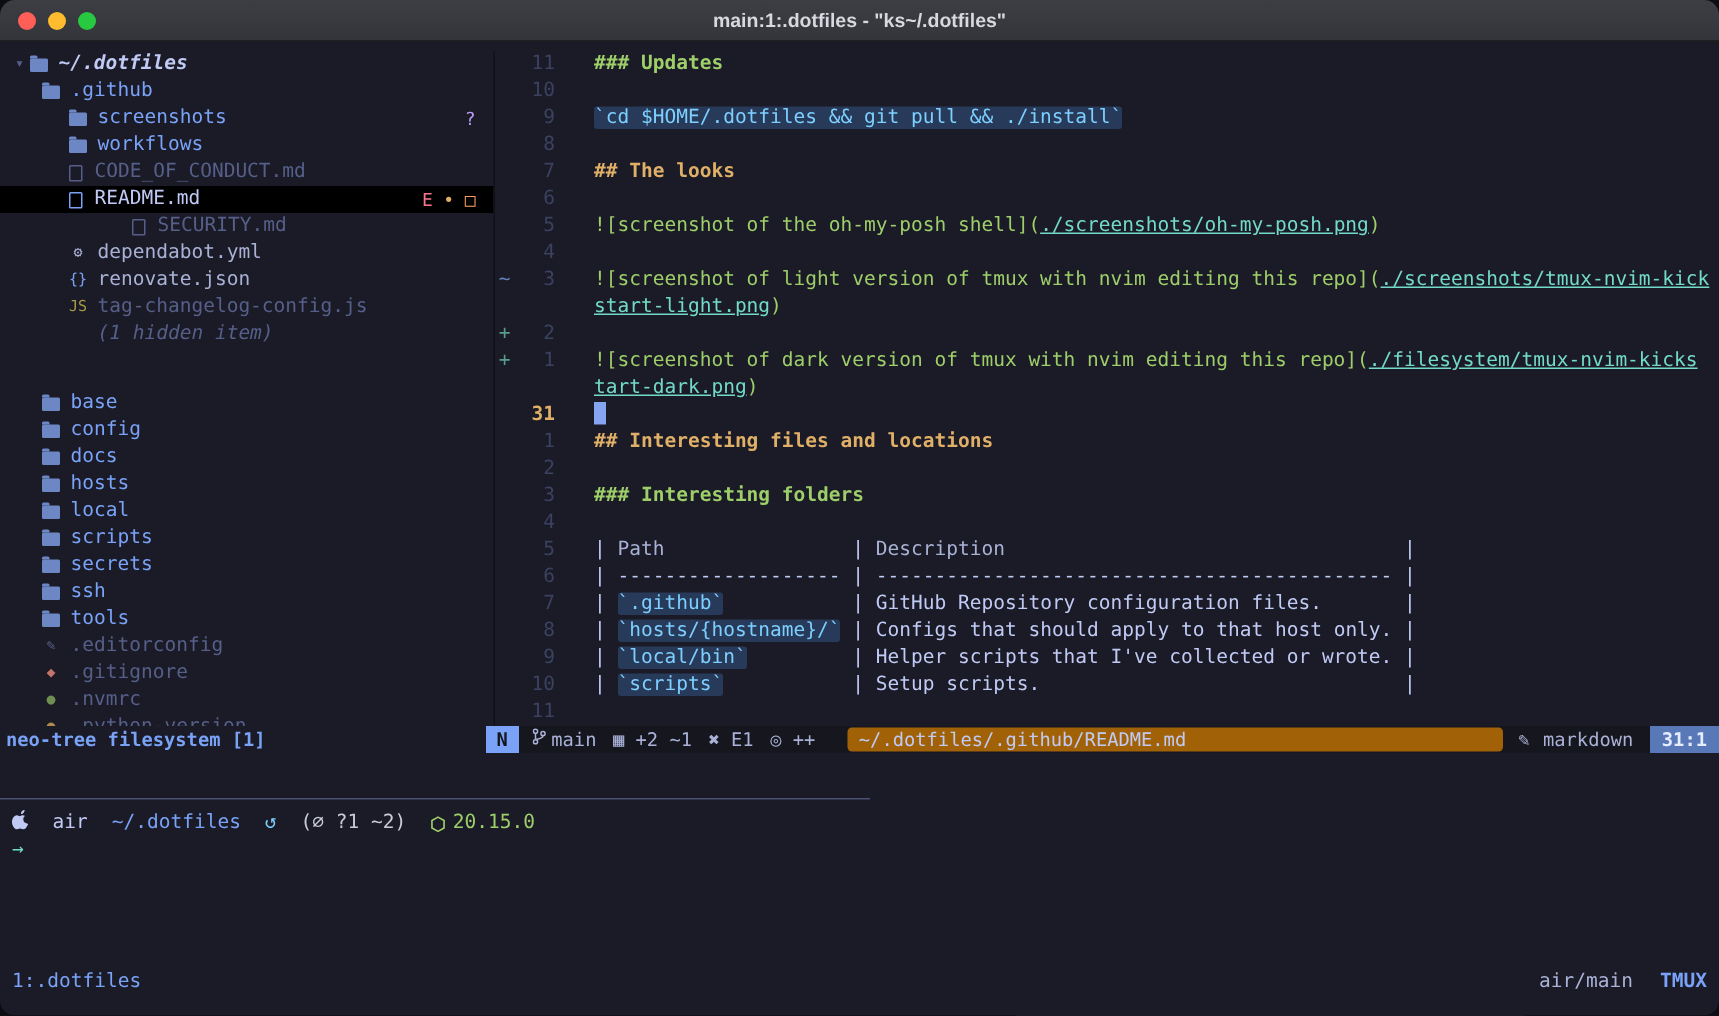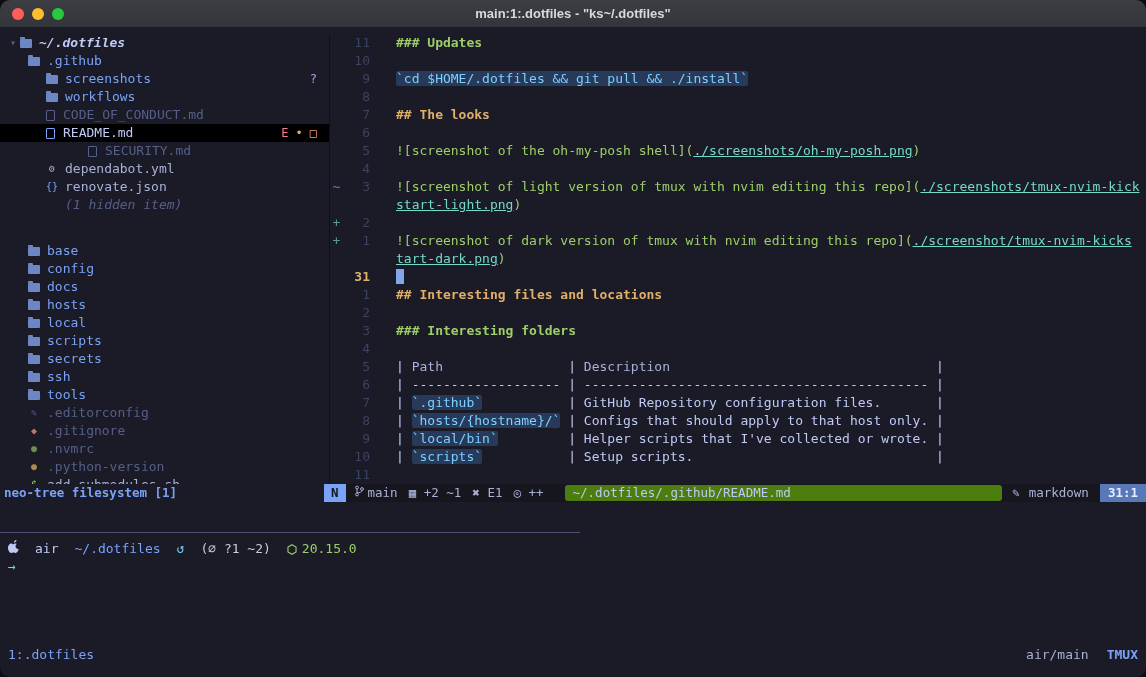--- a/index.html
+++ b/index.html
@@ -68,21 +68,21 @@
   
   .statusline { position:absolute; top:456px; left:0; right:0; height:18px;
                 display:flex; align-items:stretch; font-size:12.5px; }
   .sl-neotree { width:324px; flex:none; color:#7aa2f7; font-weight:600;
                 padding-left:4px; line-height:18px; }
   .sl-main { flex:1; display:flex; align-items:center; background:#16161e; }
   .sl-mode { background:#7aa2f7; color:#15161e; font-weight:700; padding:0 7px;
              display:flex; align-items:center; margin-right:9px; }
   .sl-item { color:#a9b1d6; margin-right:11px; display:flex; align-items:center; gap:4px;
              white-space:nowrap; }
-  .sl-file { flex:1; background:#4d7c0f; color:#c0caf5; border-radius:3px; height:16px;
+  .sl-file { flex:1; background:#a16207; color:#c0caf5; border-radius:3px; height:16px;
              line-height:16px; padding:0 8px; margin:0 10px; overflow:hidden;
              white-space:nowrap; }
   .sl-ft .pencil { color:#a9b1d6; margin-right:5px; }
   .sl-pos { background:#5878b8; color:#e6ecff; font-weight:700; padding:0 8px;
             display:flex; align-items:center; }
 
   
   .pane-divider { position:absolute; top:504px; left:0; width:580px; height:0;
                   border-top:1px solid #4a5173; }
   .prompt { position:absolute; top:512px; left:8px; height:18px; display:flex;
@@ -156,20 +156,24 @@
               <span class="i-file"></span>
               <span class="t-dim">SECURITY.md</span>
             </div>
             <div class="trow" style="padding-left: 46px;">
               <span class="gicon" style="color: rgb(169, 177, 214);">⚙</span>
               <span class="t-file">dependabot.yml</span>
             </div>
             <div class="trow" style="padding-left: 46px;">
               <span class="gicon" style="color: rgb(122, 162, 247);">{}</span>
               <span class="t-file">renovate.json</span>
+            </div>
+            <div class="trow" style="padding-left: 46px;">
+              <span class="gicon" style="color: rgb(168, 154, 74);">JS</span>
+              <span class="t-dim">tag-changelog-config.js</span>
             </div>
             <div class="trow" style="padding-left: 46px;">
               <span class="gspacer"></span>
               <span class="t-note">(1 hidden item)</span>
             </div>
             <div class="trow" style="padding-left: 28px; margin-top: 28px;">
               <span class="i-folder"></span>
               <span class="t-dir">base</span>
             </div>
             <div class="trow" style="padding-left: 28px;">
@@ -232,21 +236,21 @@
             <div class="e-row"><span class="e-sign"></span><span class="e-num">10</span><span class="e-text"></span></div>
             <div class="e-row"><span class="e-sign"></span><span class="e-num">9</span><span class="e-text"><span class="sg-code">`cd $HOME/.dotfiles &amp;&amp; git pull &amp;&amp; ./install`</span></span></div>
             <div class="e-row"><span class="e-sign"></span><span class="e-num">8</span><span class="e-text"></span></div>
             <div class="e-row"><span class="e-sign"></span><span class="e-num">7</span><span class="e-text"><span class="sg-h2">## The looks</span></span></div>
             <div class="e-row"><span class="e-sign"></span><span class="e-num">6</span><span class="e-text"></span></div>
             <div class="e-row"><span class="e-sign"></span><span class="e-num">5</span><span class="e-text"><span class="sg-link">![screenshot of the oh-my-posh shell](</span><span class="sg-url">./screenshots/oh-my-posh.png</span><span class="sg-link">)</span></span></div>
             <div class="e-row"><span class="e-sign"></span><span class="e-num">4</span><span class="e-text"></span></div>
             <div class="e-row"><span class="e-sign s-change">~</span><span class="e-num">3</span><span class="e-text"><span class="sg-link">![screenshot of light version of tmux with nvim editing this repo](</span><span class="sg-url">./screenshots/tmux-nvim-kick</span></span></div>
             <div class="e-row"><span class="e-sign"></span><span class="e-num"></span><span class="e-text"><span class="sg-url">start-light.png</span><span class="sg-link">)</span></span></div>
             <div class="e-row"><span class="e-sign s-add">+</span><span class="e-num">2</span><span class="e-text"></span></div>
-            <div class="e-row"><span class="e-sign s-add">+</span><span class="e-num">1</span><span class="e-text"><span class="sg-link">![screenshot of dark version of tmux with nvim editing this repo](</span><span class="sg-url">./screenshot/tmux-nvim-kicks</span></span></div>
+            <div class="e-row"><span class="e-sign s-add">+</span><span class="e-num">1</span><span class="e-text"><span class="sg-link">![screenshot of dark version of tmux with nvim editing this repo](</span><span class="sg-url">./filesystem/tmux-nvim-kicks</span></span></div>
             <div class="e-row"><span class="e-sign"></span><span class="e-num"></span><span class="e-text"><span class="sg-url">tart-dark.png</span><span class="sg-link">)</span></span></div>
             <div class="e-row"><span class="e-sign"></span><span class="e-num cur">31</span><span class="e-text"><span class="cursor-block"></span></span></div>
             <div class="e-row"><span class="e-sign"></span><span class="e-num">1</span><span class="e-text"><span class="sg-h2">## Interesting files and locations</span></span></div>
             <div class="e-row"><span class="e-sign"></span><span class="e-num">2</span><span class="e-text"></span></div>
             <div class="e-row"><span class="e-sign"></span><span class="e-num">3</span><span class="e-text"><span class="sg-h3">### Interesting folders</span></span></div>
             <div class="e-row"><span class="e-sign"></span><span class="e-num">4</span><span class="e-text"></span></div>
             <div class="e-row"><span class="e-sign"></span><span class="e-num">5</span><span class="e-text"><span class="sg-p">| </span><span class="sg-thead">Path</span><span class="sg-p">                | </span><span class="sg-thead">Description</span><span class="sg-p">                                  |</span></span></div>
             <div class="e-row"><span class="e-sign"></span><span class="e-num">6</span><span class="e-text"><span class="sg-p">| ------------------- | -------------------------------------------- |</span></span></div>
             <div class="e-row"><span class="e-sign"></span><span class="e-num">7</span><span class="e-text"><span class="sg-p">| </span><span class="sg-code">`.github`</span><span class="sg-p">           | GitHub Repository configuration files.       |</span></span></div>
             <div class="e-row"><span class="e-sign"></span><span class="e-num">8</span><span class="e-text"><span class="sg-p">| </span><span class="sg-code">`hosts/{hostname}/`</span><span class="sg-p"> | Configs that should apply to that host only. |</span></span></div>

